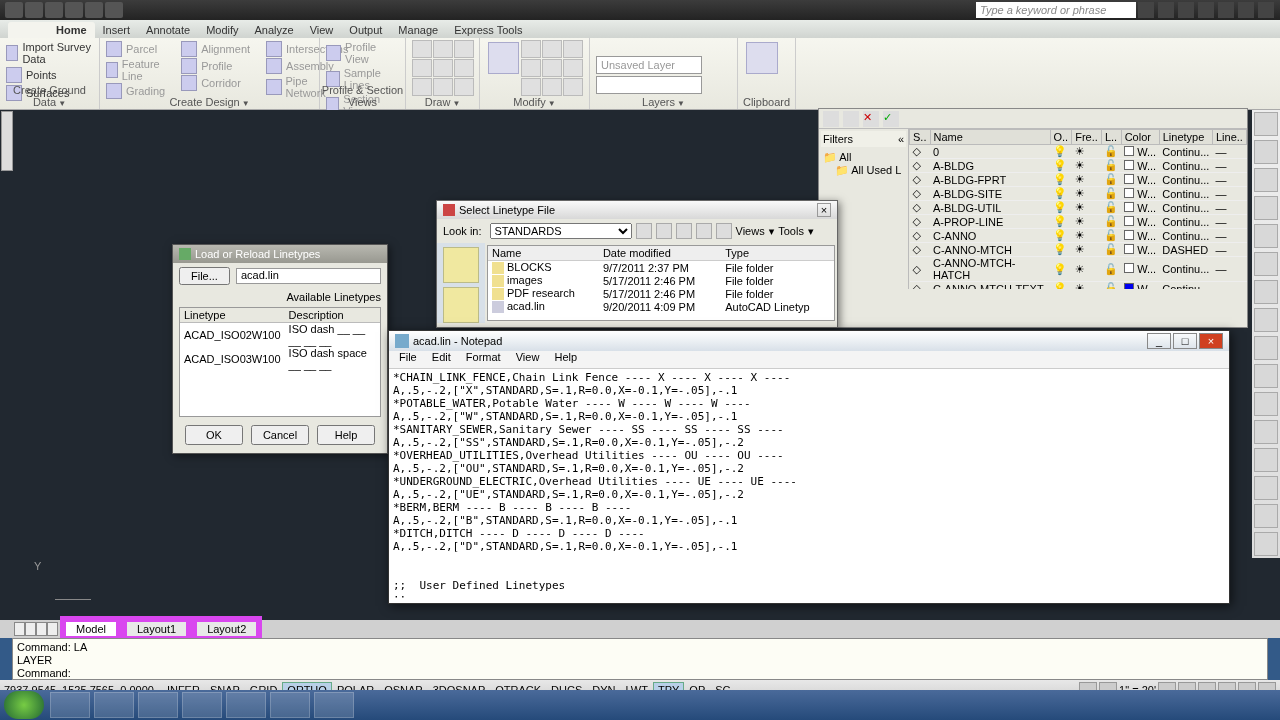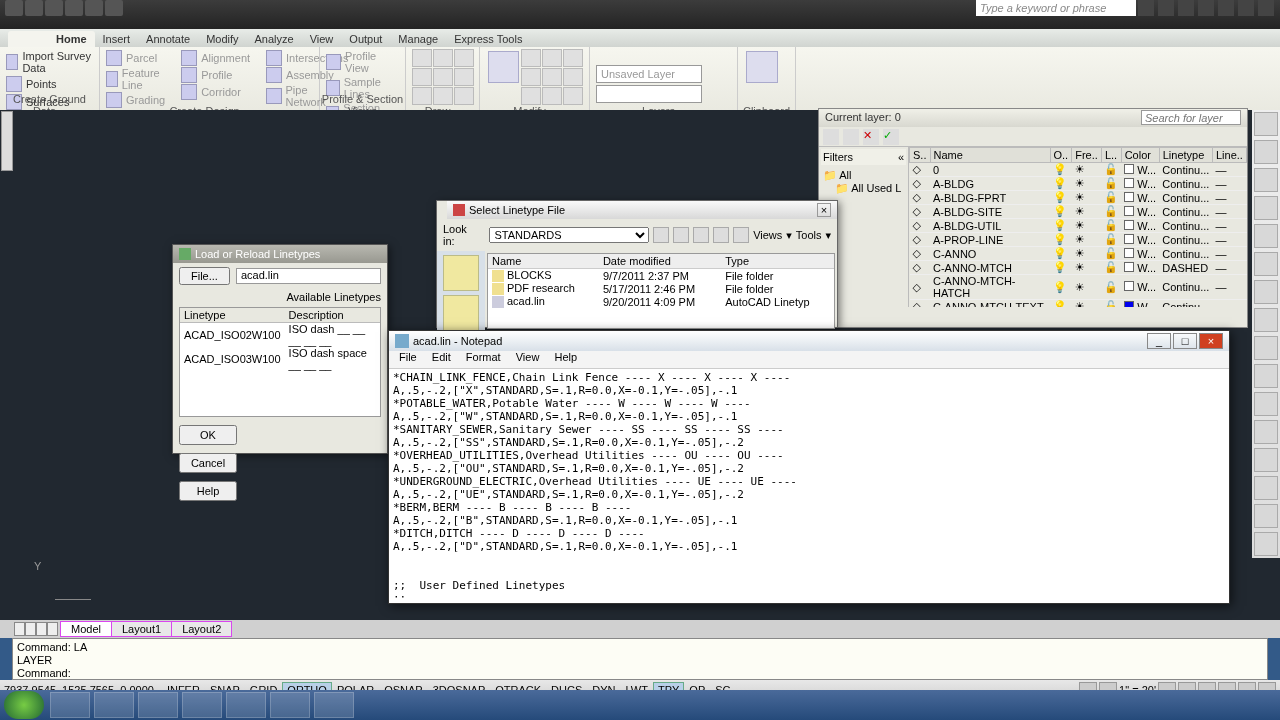--- a/index.html
+++ b/index.html
@@ -1,19 +1,19 @@
 <!DOCTYPE html>
 <html><head>
 <meta charset="utf-8">
 <style>
 * { margin:0; padding:0; box-sizing:border-box; font-family:"Segoe UI",Tahoma,sans-serif; font-size:11px; user-select:none; }
 body { width:1280px; height:720px; background:#335A88; overflow:hidden; position:relative; }
 
 
-.titlebar { height:29px; background:linear-gradient(#3c3c3c,#232323); display:flex; padding:0 4px; }
+.titlebar { height:20px; background:linear-gradient(#3c3c3c,#232323); display:flex; align-items:center; padding:0 4px; }
 .titlebar .qat-btn { width:18px; height:16px; background:#555; margin:0 1px; border-radius:2px; }
 .titlebar .center-title { flex:1; text-align:center; color:#ccc; font-size:12px; }
 .titlebar .search-box { width:160px; height:16px; background:#fff; font-style:italic; color:#888; padding:0 4px; line-height:16px; }
 .titlebar .right-btn { width:16px; height:16px; background:#444; margin:0 2px; }
 
 
 .ribbon-tabs { height:18px; background:linear-gradient(#e8ece8,#d0d4d0); display:flex; align-items:flex-end; padding-left:8px; }
 .ribbon-tabs .tab { padding:2px 8px; color:#333; cursor:pointer; }
 .ribbon-tabs .tab.active { background:#f4f4ee; border-top-left-radius:3px; border-top-right-radius:3px; font-weight:bold;padding-left:48px; }
 
@@ -64,31 +64,31 @@
 .dlg-load .title { height:18px; background:linear-gradient(#b8b8b0,#989890); color:#fff; padding:2px 6px; font-size:10px; display:flex; align-items:center; gap:4px;}
 .dlg-load .title .ico { width:12px;height:12px;background:#6a6;}
 .dlg-load .row1 { padding:4px 6px; display:flex; align-items:center; gap:6px; }
 .dlg-load .row1 button { padding:1px 10px; }
 .dlg-load .row1 .fname { flex:1; background:#fff; border:1px solid #999; height:16px; padding:0 4px; }
 .dlg-load .lbl2 { padding:2px 6px;text-align:right; }
 .dlg-load .list { margin:2px 6px; border:1px solid #999; background:#fff; height:110px; overflow:hidden; }
 .dlg-load .list table { width:100%; border-collapse:collapse; }
 .dlg-load .list th { background:#e8e8e0; border-bottom:1px solid #bbb; padding:1px 4px; text-align:left; font-weight:normal; }
 .dlg-load .list td { padding:0 4px; }
-.dlg-load .btnrow { display:flex; justify-content:center; gap:8px; padding:6px;flex-direction:column; }
+.dlg-load .btnrow { display:flex; justify-content:center; gap:8px; padding:6px; }
 .dlg-load .btnrow button { width:58px; padding:2px; }
 
 
 .dlg-select { position:absolute; left:436px; top:200px; width:402px; height:128px; background:#e8e8e0; border:1px solid #666; box-shadow:2px 2px 8px rgba(0,0,0,.5); }
-.dlg-select .title { height:18px; background:linear-gradient(#fafafa,#d8d8d8); padding:2px 6px; font-size:10px; display:flex; align-items:center;margin-left:10px; }
+.dlg-select .title { height:18px; background:linear-gradient(#fafafa,#d8d8d8); padding:2px 6px; font-size:10px; display:flex; align-items:center; }
 .dlg-select .title .tico { width:12px;height:12px;background:#c44;margin-right:4px; }
 .dlg-select .title .closex { margin-left:auto; width:14px;height:14px;border:1px solid #999;text-align:center;line-height:12px; }
 .dlg-select .toolbar { padding:4px 6px; display:flex; align-items:center; gap:4px; }
 .dlg-select .toolbar .lookin-lbl { margin-right:4px; }
-.dlg-select .toolbar select { width:160px; }
+.dlg-select .toolbar select { width:142px; }
 .dlg-select .toolbar .tb { width:16px;height:16px;background:#ddd;border:1px solid #aaa; }
 .dlg-select .body { display:flex; }
 .dlg-select .places { width:48px; background:#d8e0e8; display:flex; flex-direction:column; align-items:center; padding-top:4px; gap:4px;}
 .dlg-select .places .pl { width:36px;height:36px;background:#f0e8a0;border:1px solid #bb8; }
 .dlg-select .filelist { flex:1; background:#fff; border:1px solid #999; margin:2px; }
 .dlg-select .filelist table { width:100%; border-collapse:collapse; }
 .dlg-select .filelist th { background:#eee; border-bottom:1px solid #ccc; padding:1px 4px; text-align:left; font-weight:normal; }
 .dlg-select .filelist td { padding:0 4px; }
 .dlg-select .filelist .fico { width:12px;height:12px;background:#f0e090;display:inline-block;margin-right:3px;vertical-align:middle; }
 .dlg-select .filelist .fico.file { background:#ccd; }
@@ -99,21 +99,21 @@
 .notepad .title .nico { width:14px;height:14px;background:#7ac;margin-right:4px; }
 .notepad .title .wbtns { margin-left:auto; display:flex; }
 .notepad .title .wbtns div { width:24px;height:16px;border:1px solid #888;margin-left:2px;text-align:center;line-height:14px; }
 .notepad .title .wbtns .close { background:#d04020;color:#fff; }
 .notepad .menu { height:18px; background:#f4f4f4; border-bottom:1px solid #ccc; padding:0 4px; }
 .notepad .menu span { padding:2px 6px; cursor:pointer; }
 .notepad .text { padding:2px 4px; font-family:"Lucida Console",monospace; font-size:11px; white-space:pre; overflow:hidden; height:230px; line-height:13px; }
 
 
 .tabs-row { position:absolute; bottom:82px; left:0; right:0; height:18px; background:#d0d0d0; display:flex; align-items:center; padding-left:60px; }
-.tabs-row .tab { padding:1px 10px; border:1px solid #d946ef; background:#e8e8e8; margin-right:-1px; }
+.tabs-row .tab { padding:1px 10px; border:6px solid #d946ef; background:#e8e8e8; margin-right:-1px; }
 .tabs-row .tab.active { background:#fff; }
 .tabs-row .navbtn { position:absolute; left:14px; width:44px; display:flex; }
 .tabs-row .navbtn div { width:12px;height:14px;border:1px solid #888;background:#eee; }
 
 .cmdwin { position:absolute; bottom:40px; left:12px; right:12px; height:42px; background:#fdfdf5; border:1px solid #888; font-family:"Lucida Console",monospace; font-size:11px; padding:2px 4px; line-height:13px; }
 .cmdwin .prompt { white-space:pre; }
 
 .statusbar { position:absolute; bottom:20px; left:0; right:0; height:20px; background:linear-gradient(#e8e8e8,#d0d0d0); display:flex; align-items:center; padding:0 4px; font-size:10px; }
 .statusbar .coords { margin-right:8px; }
 .statusbar .toggle { padding:1px 4px; border:1px solid transparent; }
@@ -303,24 +303,20 @@
     <div></div>
   <div></div>
     <div></div>
   <div></div>
     <div></div>
   <div></div>
     <div></div>
 </div>
 
 <div class="layer-palette">
-  <div class="hdr">
-    <span>Current layer: 0</span>
-    <input class="search" placeholder="Search for layer" style="">
-  </div>
   <div class="toolbar">
     <div class="tb"></div>
     <div class="tb"></div>
     <div class="tb" style="color:#c00">✕</div>
     <div class="tb" style="color:#0a0">✓</div>
   </div>
   <div class="body">
     <div class="filters">
       <div class="fhdr">
           <span>Filters</span>
@@ -522,20 +518,25 @@
               <th>Type</th>
             </tr>
         </tbody>
           <tbody id="file-rows">
             <tr>
               <td><span class="fico "></span>BLOCKS</td>
               <td>9/7/2011 2:37 PM</td>
               <td>File folder</td>
             </tr>
             <tr>
+              <td><span class="fico "></span>images</td>
+              <td>5/17/2011 2:46 PM</td>
+              <td>File folder</td>
+            </tr>
+            <tr>
               <td><span class="fico "></span>PDF research</td>
               <td>5/17/2011 2:46 PM</td>
               <td>File folder</td>
             </tr>
             <tr>
               <td><span class="fico file"></span>acad.lin</td>
               <td>9/20/2011 4:09 PM</td>
               <td>AutoCAD Linetyp</td>
             </tr>
           </tbody>

